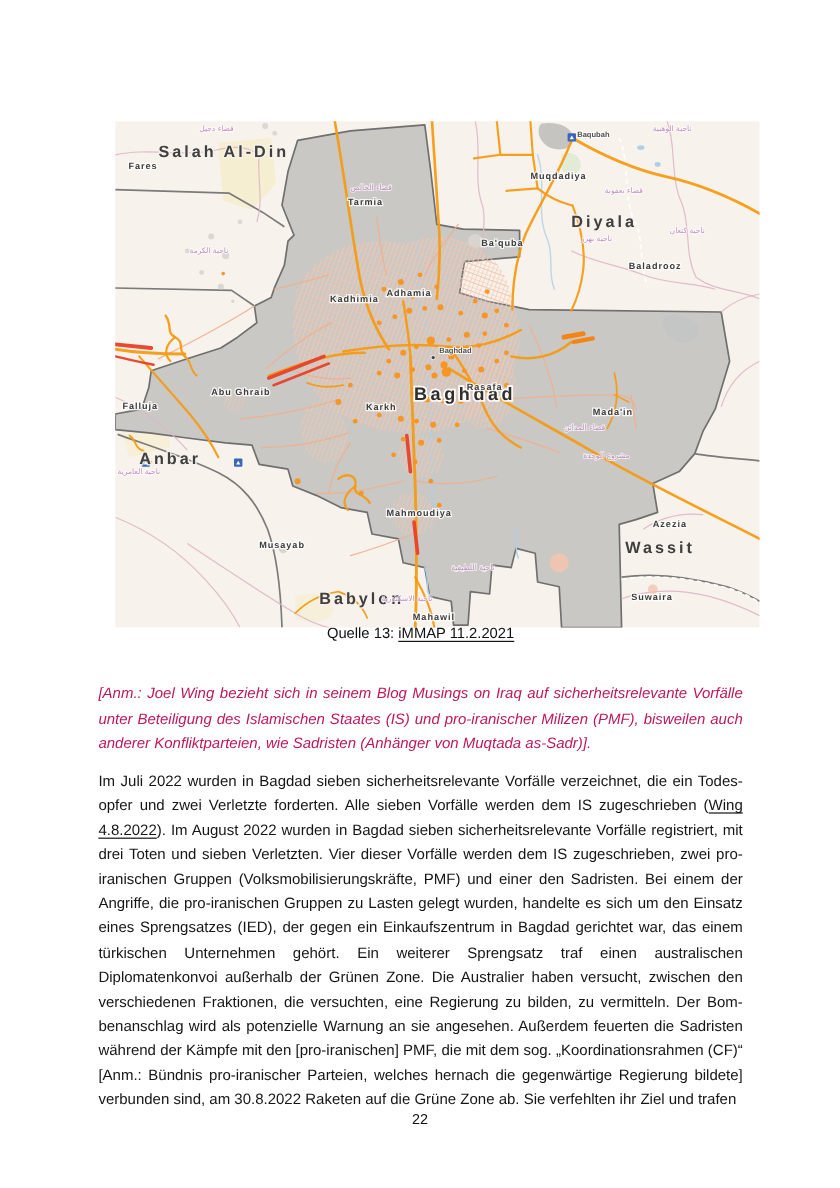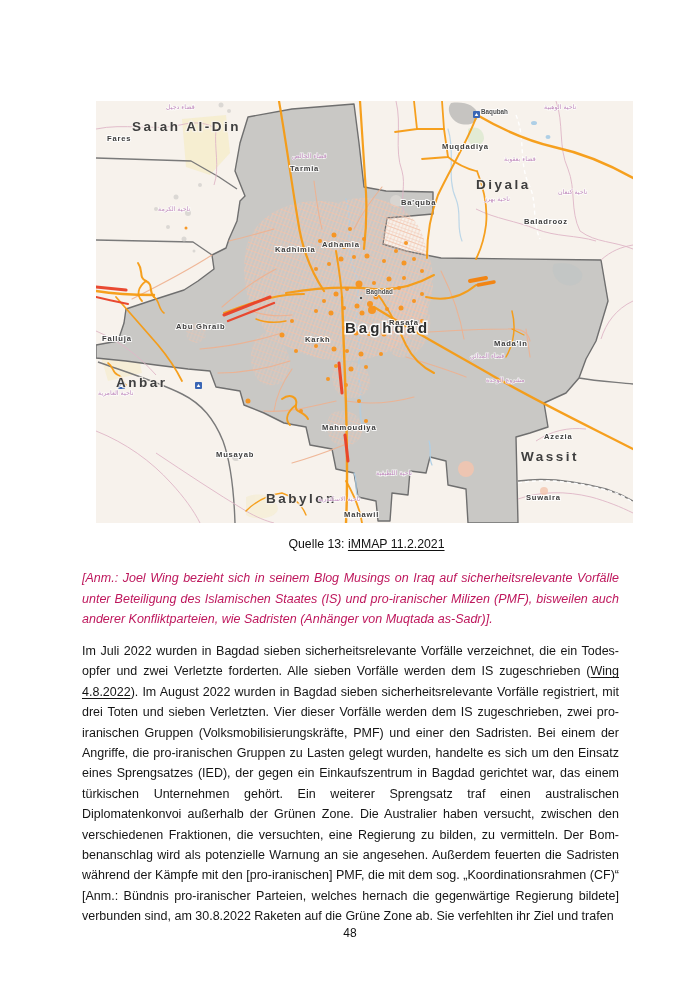--- a/index.html
+++ b/index.html
@@ -2,21 +2,21 @@
 <html lang="de" style="--background: #f7f2ec; --governorate: #c9c8c5; --border: #6f6f6f; --road: #f59b13; --road_severe: #e8432a; --incident: #f7941e; --water: #aecfe6; --arabic_label: #c08cbe;"><head>
 <meta charset="utf-8">
 <style>
   html,body{margin:0;padding:0;background:#ffffff;}
   body{width:700px;height:990px;font-family:"Liberation Sans",sans-serif;color:#1a1a1a;}
   .page{position:relative;width:700px;height:990px;background:#fff;overflow:hidden;}
 
   .map-figure{position:absolute;left:80px;top:85px;width:537px;height:352px;margin:16px;}
   .map-figure svg{display:block;}
 
-  .caption{position:absolute;left:82px;top:521px;width:537px;margin:16px;text-align:center;
+  .caption{position:absolute;left:82px;top:521px;width:537px;margin:0;text-align:center;
            font-size:12.3px;color:#111;}
   .u{text-decoration:underline;text-underline-offset:2px;}
 
   .note{position:absolute;left:82px;top:568px;width:537px;margin:0;
         font-size:12.5px;line-height:20.5px;font-style:italic;text-align:justify;color:#be185d;}
   .body-text{position:absolute;left:82px;top:641px;width:537px;margin:0;
         font-size:12.5px;line-height:20.4px;text-align:justify;color:#151515;}
 
   .page-number{position:absolute;left:0;top:926px;width:700px;text-align:center;
         font-size:12px;color:#111;}
@@ -323,15 +323,15 @@
         </g>
     </svg>
   </figure>
 
   <p class="caption"><span>Quelle 13: </span><span class="u">iMMAP 11.2.2021</span></p>
 
   <p class="note">[Anm.: Joel Wing bezieht sich in seinem Blog Musings on Iraq auf sicherheitsrelevante Vorfälle unter Beteiligung des Islamischen Staates (IS) und pro-iranischer Milizen (PMF), bisweilen auch anderer Konfliktparteien, wie Sadristen (Anhänger von Muqtada as-Sadr)].</p>
 
   <p class="body-text"><span>Im Juli 2022 wurden in Bagdad sieben sicherheitsrelevante Vorfälle verzeichnet, die ein Todes­opfer und zwei Verletzte forderten. Alle sieben Vorfälle werden dem IS zugeschrieben (</span><span class="u">Wing 4.8.2022</span><span>). Im August 2022 wurden in Bagdad sieben sicherheitsrelevante Vorfälle registriert, mit drei Toten und sieben Verletzten. Vier dieser Vorfälle werden dem IS zugeschrieben, zwei pro-iranischen Gruppen (Volksmobilisierungskräfte, PMF) und einer den Sadristen. Bei einem der Angriffe, die pro-iranischen Gruppen zu Lasten gelegt wurden, handelte es sich um den Einsatz eines Sprengsatzes (IED), der gegen ein Einkaufszentrum in Bagdad gerichtet war, das einem türkischen Unternehmen gehört. Ein weiterer Sprengsatz traf einen australischen Diplomatenkonvoi außerhalb der Grünen Zone. Die Australier haben versucht, zwischen den verschiedenen Fraktionen, die versuchten, eine Regierung zu bilden, zu vermitteln. Der Bom­benanschlag wird als potenzielle Warnung an sie angesehen. Außerdem feuerten die Sadristen während der Kämpfe mit den [pro-iranischen] PMF, die mit dem sog. „Koordinationsrahmen (CF)“ [Anm.: Bündnis pro-iranischer Parteien, welches hernach die gegenwärtige Regierung bildete] verbunden sind, am 30.8.2022 Raketen auf die Grüne Zone ab. Sie verfehlten ihr Ziel und trafen</span></p>
 
-  <div class="page-number">48</div>
+  <div class="page-number">22</div>
 
 </div>
 
 </body></html>

